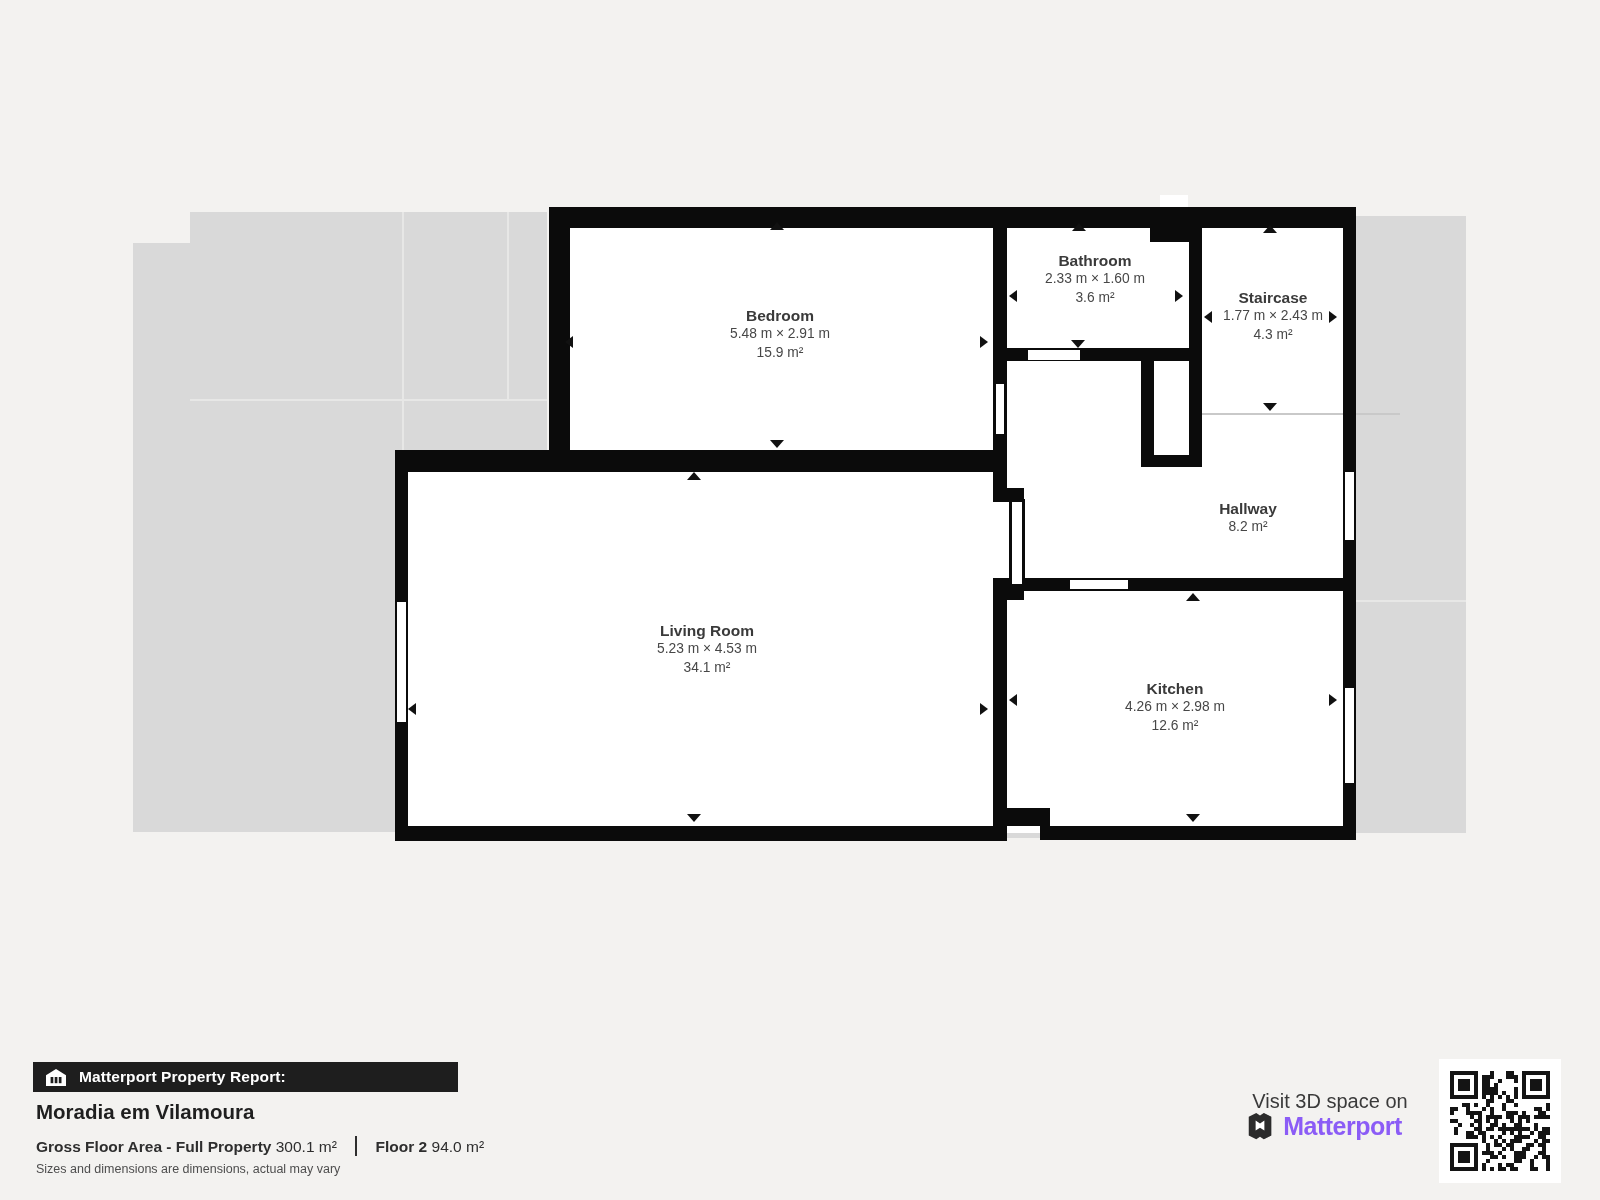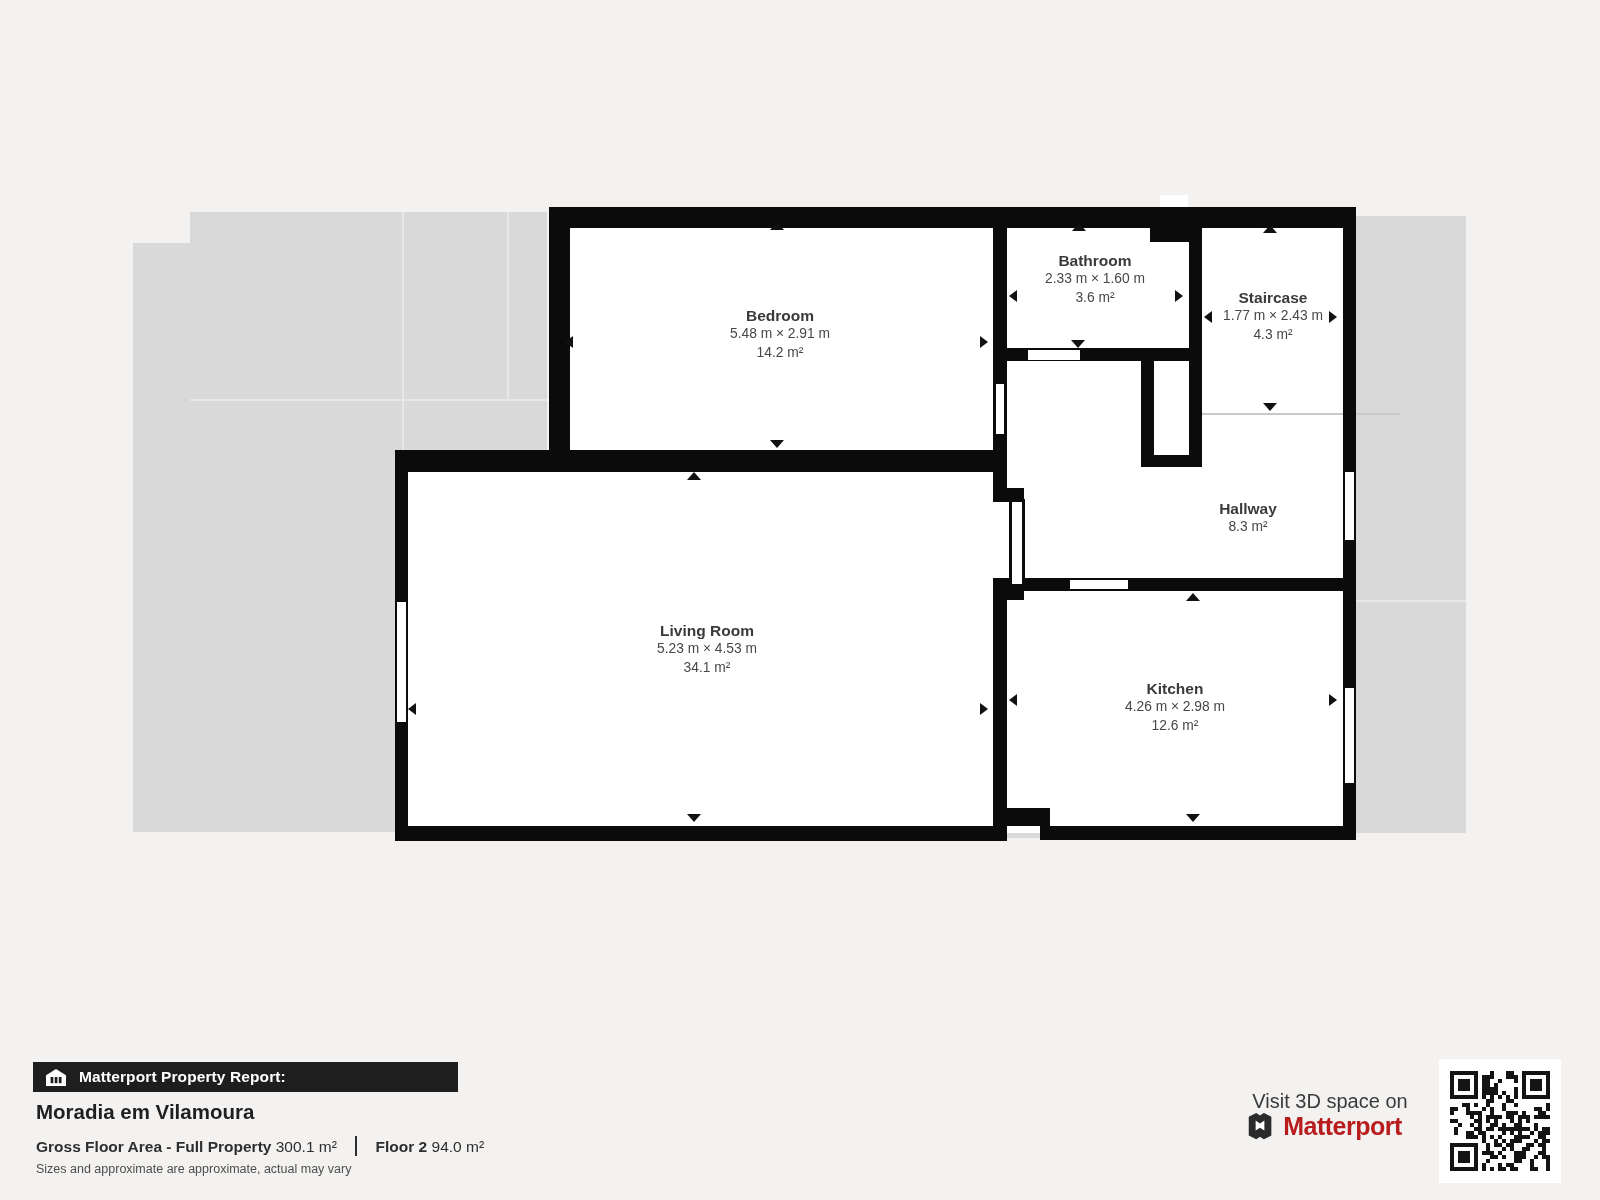--- a/index.html
+++ b/index.html
@@ -34,21 +34,21 @@
   .report-bar .bar-icon{margin-left:13px;display:flex;align-items:center;}
   .report-bar .bar-text{margin-left:13px;font-size:15.5px;font-weight:bold;letter-spacing:0.1px;}
   .property-name{position:absolute;left:36px;top:1100px;font-size:20.5px;font-weight:bold;color:#1f1f1f;}
   .info-line{position:absolute;left:36px;top:1136px;font-size:15.5px;color:#2e2e2e;white-space:nowrap;}
   .info-line .lbl{font-weight:bold;text-align:center;}
   .info-line .divider{display:inline-block;width:2px;height:20px;background:#2e2e2e;margin:0 14px;vertical-align:-4px;}
   .disclaimer{position:absolute;left:36px;top:1162px;font-size:12.5px;color:#4e4e4e;}
   
   .cta-visit{position:absolute;left:1235px;top:1090px;width:190px;text-align:center;font-size:20px;color:#3a3a3a;}
   .cta-logo-row{position:absolute;left:1222px;top:1111px;width:203px;display:flex;align-items:center;justify-content:center;}
-  .cta-wordmark{font-size:25px;font-weight:bold;letter-spacing:-0.5px;color:#b91c1c;margin-left:8px;}
+  .cta-wordmark{font-size:25px;font-weight:bold;letter-spacing:-0.5px;color:#8b5cf6;margin-left:8px;}
   .qr-box{position:absolute;left:1439px;top:1059px;width:122px;height:124px;background:#ffffff;display:flex;align-items:center;justify-content:center;}
 </style>
 </head>
 <body>
 
 <div class="ctx" style="left:190px;top:212px;width:357px;height:240px"></div>
 <div class="ctx" style="left:133px;top:243px;width:57px;height:589px"></div>
 <div class="ctx" style="left:190px;top:452px;width:205px;height:380px"></div>
 <div class="ctx" style="left:1356px;top:216px;width:110px;height:617px"></div>
 <div class="ctx" style="left:1007px;top:826px;width:33px;height:12px"></div>
@@ -113,35 +113,35 @@
 <div class="arrow arrow-right" style="left:980px;top:703px"></div>
 
 <div class="arrow arrow-up" style="left:1186px;top:593px"></div>
 <div class="arrow arrow-down" style="left:1186px;top:814px"></div>
 <div class="arrow arrow-left" style="left:1009px;top:694px"></div>
 <div class="arrow arrow-right" style="left:1329px;top:694px"></div>
 
 <div class="room-label" style="left:680px;top:306px">
   <div class="rl-name">Bedroom</div>
   <div class="rl-dims">5.48 m × 2.91 m</div>
-  <div class="rl-area">14.2 m²</div>
+  <div class="rl-area">15.9 m²</div>
 </div>
 <div class="room-label" style="left:995px;top:251px">
   <div class="rl-name">Bathroom</div>
   <div class="rl-dims">2.33 m × 1.60 m</div>
   <div class="rl-area">3.6 m²</div>
 </div>
 <div class="room-label" style="left:1173px;top:288px">
   <div class="rl-name">Staircase</div>
   <div class="rl-dims">1.77 m × 2.43 m</div>
   <div class="rl-area">4.3 m²</div>
 </div>
 <div class="room-label" style="left:1148px;top:499px">
   <div class="rl-name">Hallway</div>
-  <div class="rl-area">8.3 m²</div>
+  <div class="rl-area">8.2 m²</div>
 </div>
 <div class="room-label" style="left:607px;top:621px">
   <div class="rl-name">Living Room</div>
   <div class="rl-dims">5.23 m × 4.53 m</div>
   <div class="rl-area">34.1 m²</div>
 </div>
 <div class="room-label" style="left:1075px;top:679px">
   <div class="rl-name">Kitchen</div>
   <div class="rl-dims">4.26 m × 2.98 m</div>
   <div class="rl-area">12.6 m²</div>
@@ -161,21 +161,21 @@
 <div class="property-name">Moradia em Vilamoura</div>
 <div class="info-line">
   <span class="lbl">Gross Floor Area - Full Property</span>
   <span> </span>
   <span>300.1 m²</span>
   <span class="divider"></span>
   <span class="lbl">Floor 2</span>
   <span> </span>
   <span>94.0 m²</span>
 </div>
-<div class="disclaimer">Sizes and approximate are approximate, actual may vary</div>
+<div class="disclaimer">Sizes and dimensions are dimensions, actual may vary</div>
 
 <div class="cta-visit">Visit 3D space on</div>
 <div class="cta-logo-row">
   <span style="display:flex;">
     <svg width="30" height="30" viewBox="0 0 24 24">
       <path d="M15 1.5 L21 4.5 V19.5 L15 22.5 Z" fill="#8a8a8a"></path>
       <path d="M3 4.5 L9 1.5 L12 3.5 L15 1.5 L21 4.5 V19.5 L15 22.5 L12 20.5 L9 22.5 L3 19.5 Z" fill="#2b2b2b"></path>
       <path d="M8.5 7.6 L12 10 L15.5 7.6 V15.6 L12 13.4 L8.5 15.6 Z" fill="#ffffff"></path>
     </svg>
   </span>

